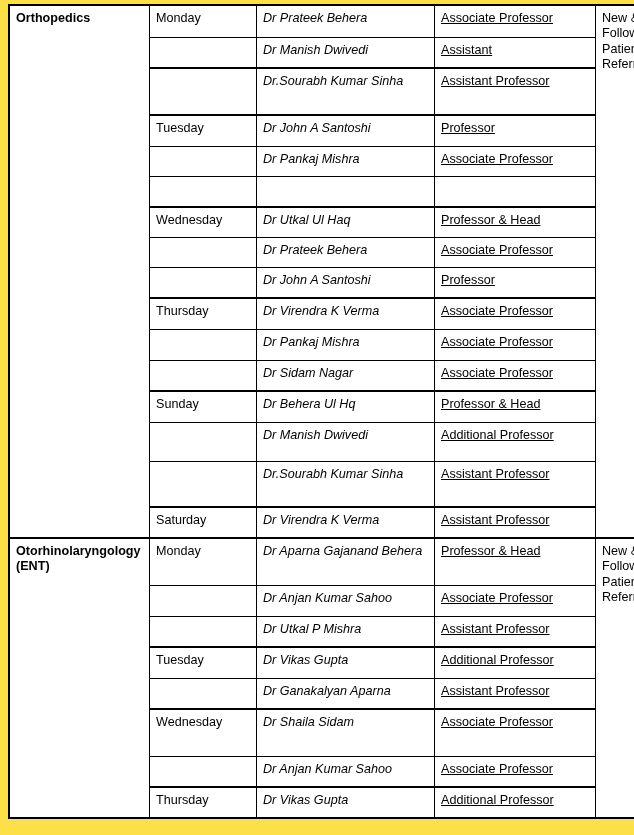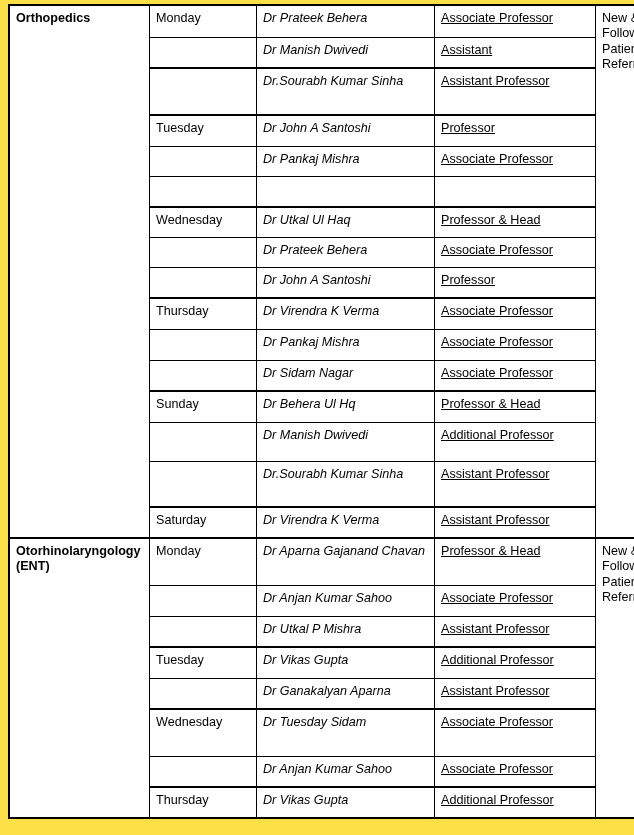--- a/index.html
+++ b/index.html
@@ -169,21 +169,21 @@
           <td class="desig">Assistant Professor</td>
         </tr>
         <tr class="daystart" style="height: 31px;">
           <td class="day">Saturday</td>
           <td class="doctor">Dr Virendra K Verma</td>
           <td class="desig">Assistant Professor</td>
         </tr>
         <tr class="daystart deptstart" style="height: 47px;">
           <td class="dept" rowspan="8">Otorhinolaryngology (ENT)</td>
           <td class="day">Monday</td>
-          <td class="doctor">Dr Aparna Gajanand Chavan</td>
+          <td class="doctor">Dr Aparna Gajanand Behera</td>
           <td class="desig">Professor &amp; Head</td>
           <td class="service" rowspan="8">
             <span class="svc-text">New &amp;
 Follow-up
 Patient  &amp;
 Referred</span>
           </td>
         </tr>
         <tr style="height: 31px;">
           <td class="day"></td>
@@ -200,21 +200,21 @@
           <td class="doctor">Dr Vikas Gupta</td>
           <td class="desig">Additional Professor</td>
         </tr>
         <tr style="height: 31px;">
           <td class="day"></td>
           <td class="doctor">Dr Ganakalyan Aparna</td>
           <td class="desig">Assistant Professor</td>
         </tr>
         <tr class="daystart" style="height: 47px;">
           <td class="day">Wednesday</td>
-          <td class="doctor">Dr Tuesday Sidam</td>
+          <td class="doctor">Dr Shaila Sidam</td>
           <td class="desig">Associate Professor</td>
         </tr>
         <tr style="height: 31px;">
           <td class="day"></td>
           <td class="doctor">Dr Anjan Kumar Sahoo</td>
           <td class="desig">Associate Professor</td>
         </tr>
         <tr class="daystart" style="height: 31px;">
           <td class="day">Thursday</td>
           <td class="doctor">Dr Vikas Gupta</td>

